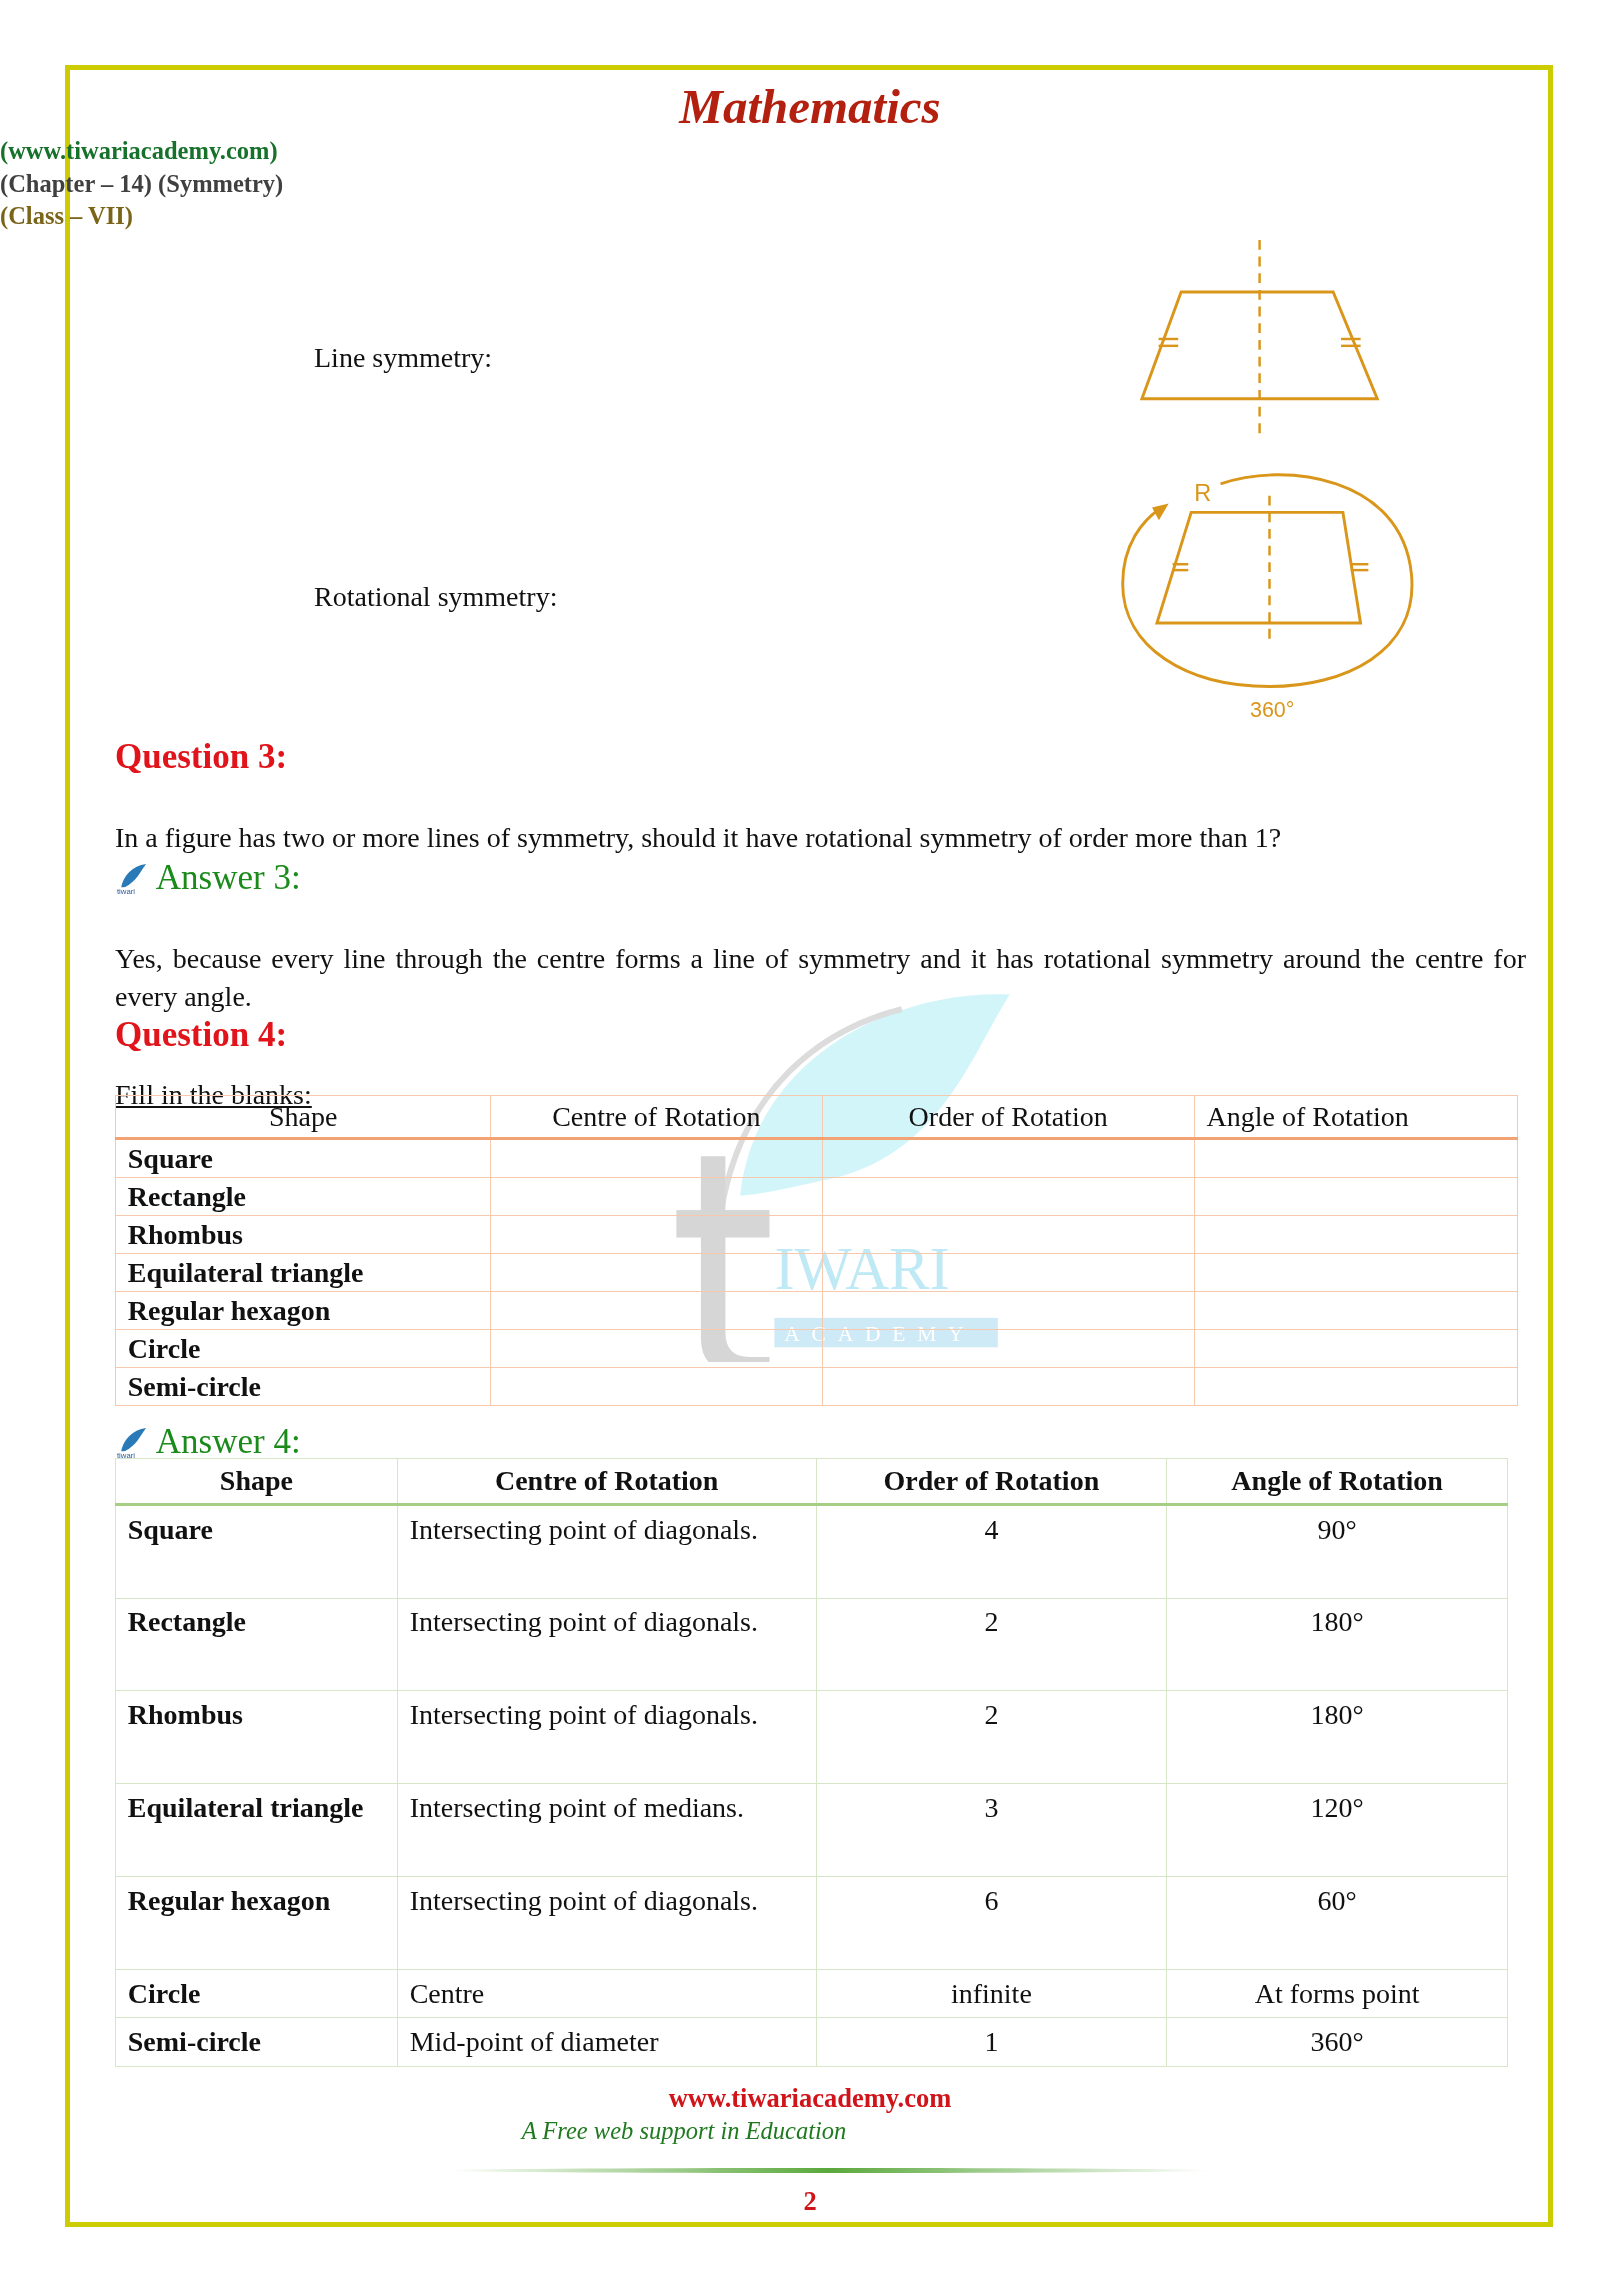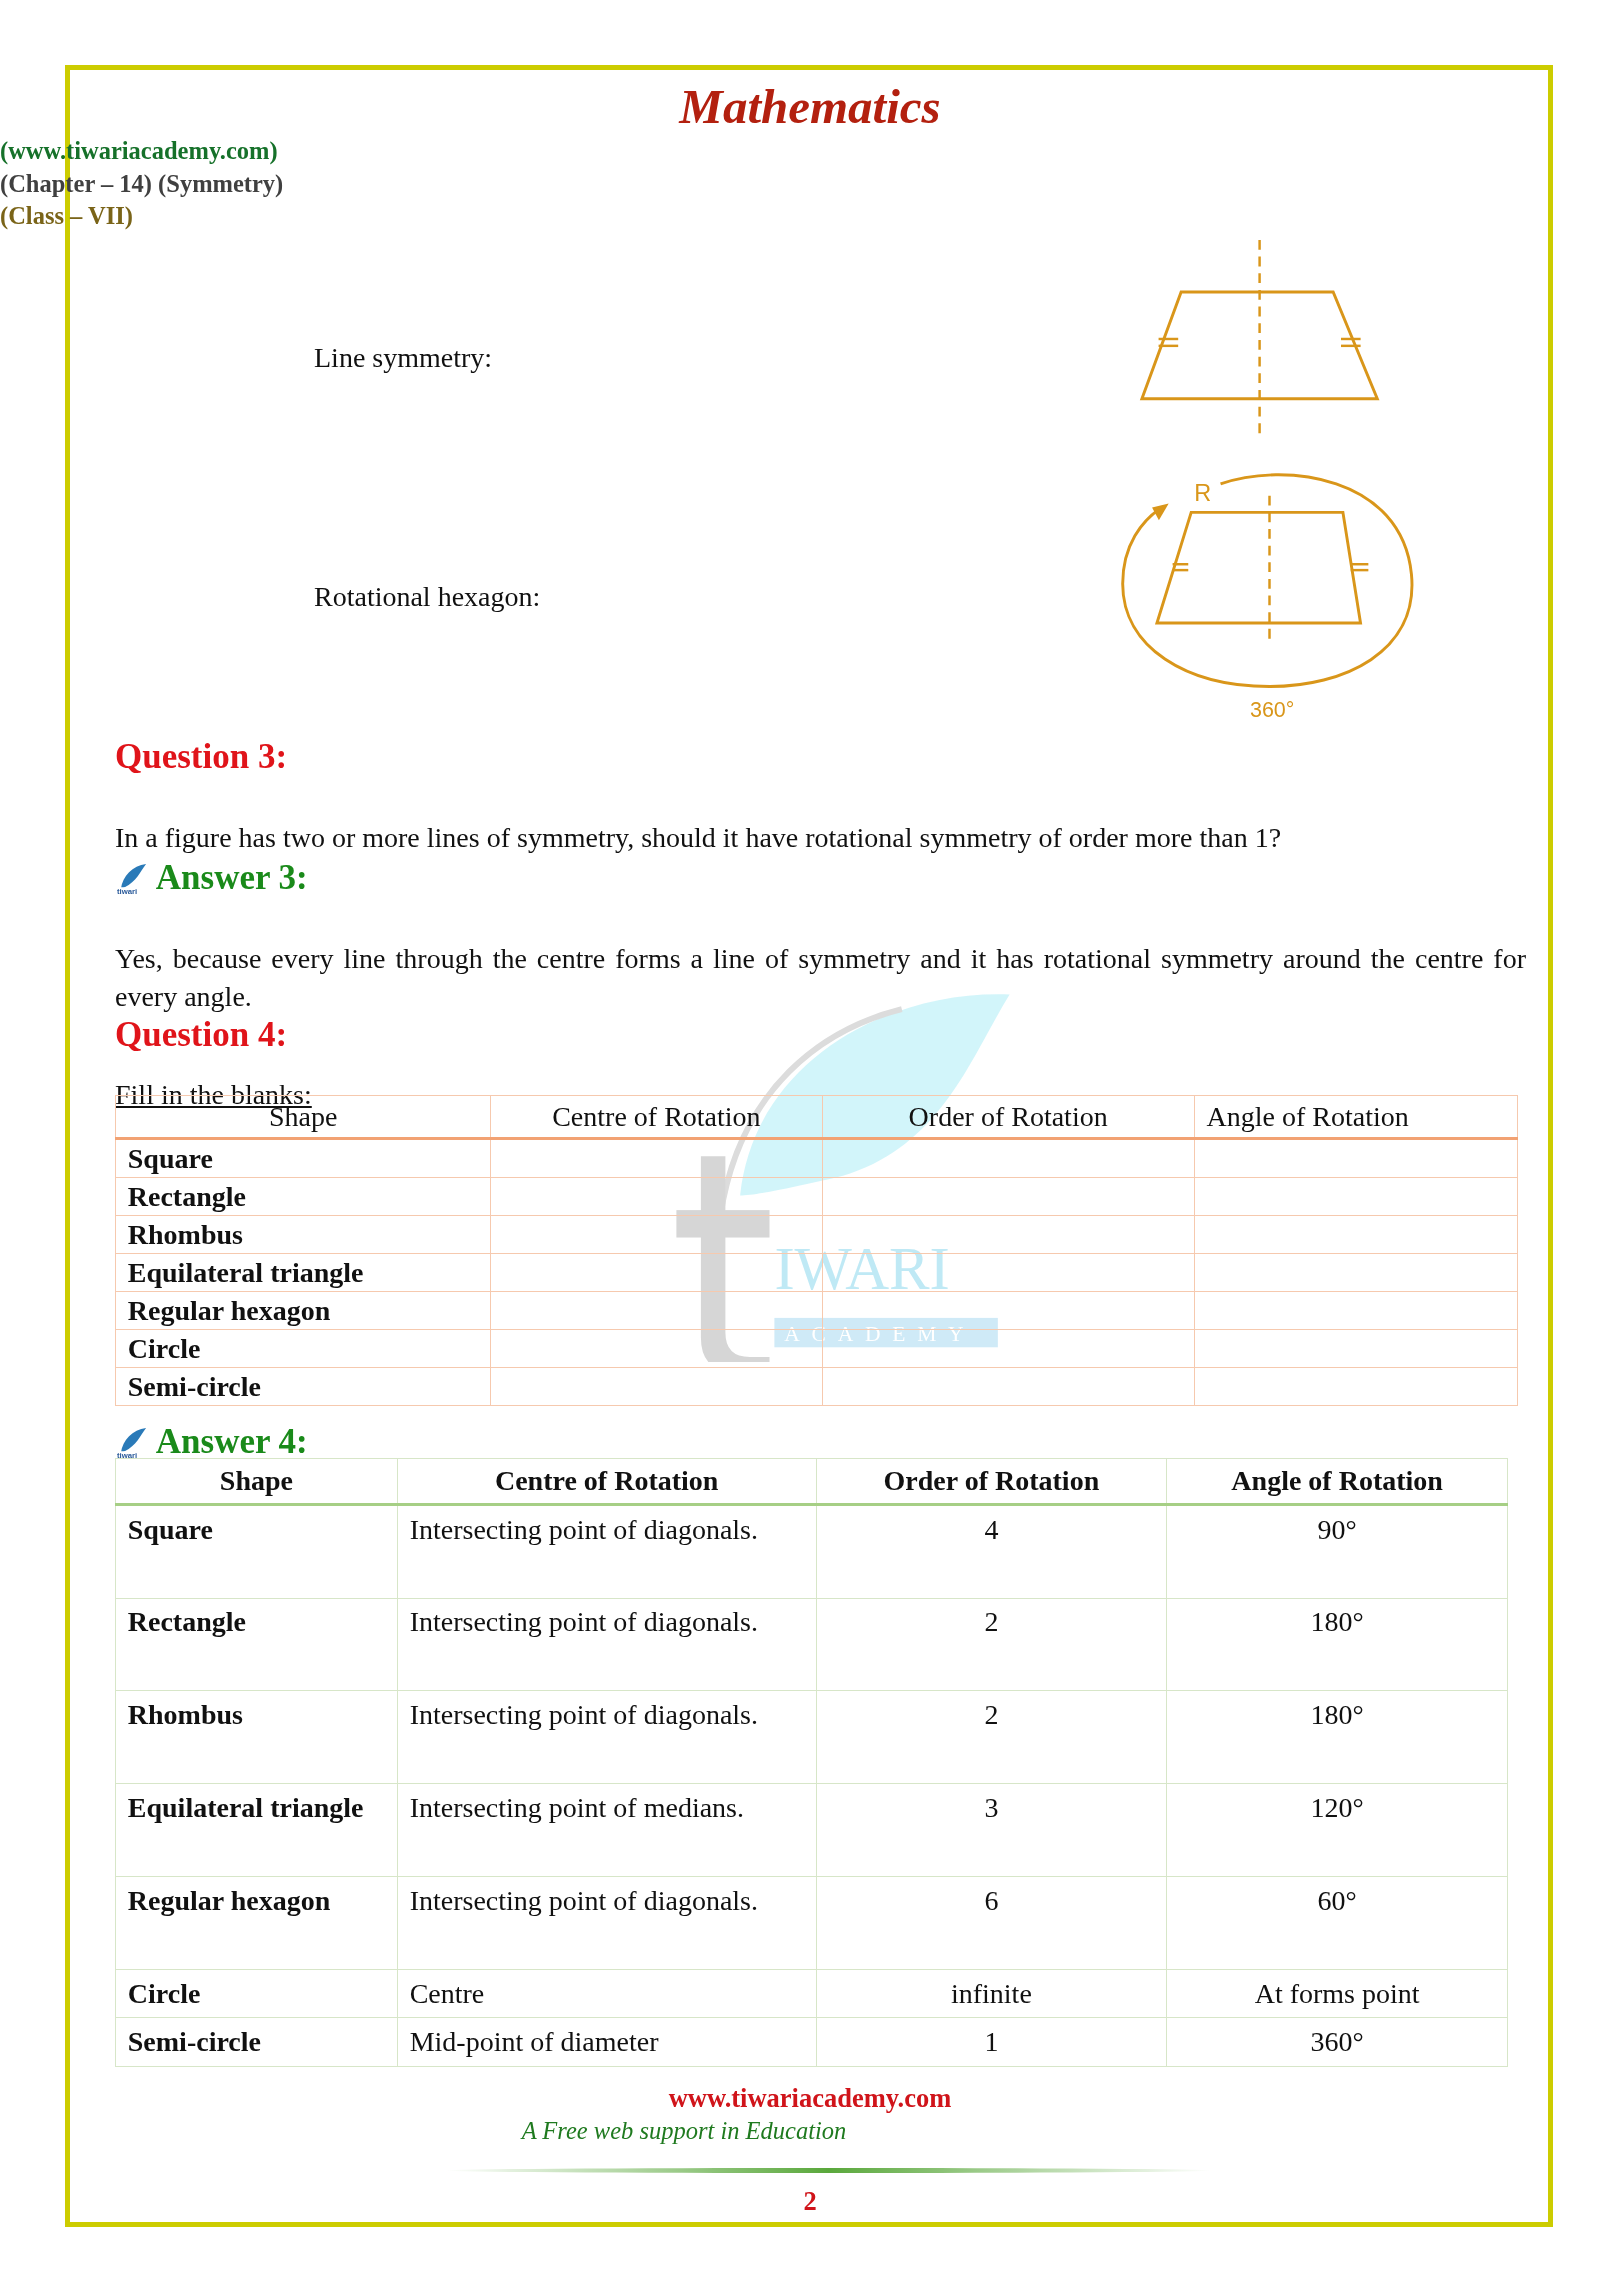--- a/index.html
+++ b/index.html
@@ -12,21 +12,21 @@
                font-family: "Liberation Serif", serif; font-style: italic; font-weight: bold;
                font-size: 49px; color: #b3200f; }
   .hdr-line { left: 0; width: 1620px; text-align: left; font-family: "Liberation Serif", serif;
               font-weight: bold; font-size: 24.5px; }
   .hdr-web { top: 137px; color: #16712a; }
   .hdr-ch { top: 170px; color: #404040; }
   .hdr-cls { top: 202px; color: #7a6418; }
   .label { font-size: 28px; font-family: "Liberation Serif", serif; }
   .q-head { left: 115px; font-family: "Liberation Serif", serif; font-weight: bold;
             font-size: 35px; color: #e0141a; }
-  .a-head { left: 115px; font-family: "Liberation Serif", serif; font-weight: bold;
+  .a-head { left: 115px; font-family: "Liberation Serif", serif; font-weight: normal;
             font-size: 35px; color: #1a8a1a; display: flex; align-items: center; }
   .para { left: 115px; width: 1411px; font-family: "Liberation Serif", serif; font-size: 28px;
           line-height: 38px; text-align: justify; margin-top: 39px; }
   .tiwari-logo { width: 33px; height: 33px; margin-right: 7.8px; }
   table { border-collapse: collapse; font-family: "Liberation Serif", serif; }
   .blank-table { position: absolute; left: 115px; top: 1095px; width: 1403px; }
   .blank-table th, .blank-table td { border: 1.5px solid #f6c9ae; height: 37px; padding: 0 11.8px;
       font-size: 28px; }
   .blank-table th { font-weight: normal; text-align: center; height: 41px;
       border-bottom: 3.9px solid #f2a273; }
@@ -77,21 +77,21 @@
   <div class="abs label" style="left:314px; top:314px;margin-top:28px;">Line symmetry:</div>
   <svg class="abs" style="left:1137px; top:235px;" width="255" height="206" viewBox="0 0 260 210">
     <polygon points="45,58 200,58 245,167 5,167" fill="none" stroke="#d9961a" stroke-width="3"></polygon>
     <line x1="125" y1="5" x2="125" y2="205" stroke="#d9961a" stroke-width="2.5" stroke-dasharray="10,7"></line>
     <line x1="22" y1="106" x2="42" y2="106" stroke="#d9961a" stroke-width="2.5"></line>
     <line x1="22" y1="113" x2="42" y2="113" stroke="#d9961a" stroke-width="2.5"></line>
     <line x1="208" y1="106" x2="228" y2="106" stroke="#d9961a" stroke-width="2.5"></line>
     <line x1="208" y1="113" x2="228" y2="113" stroke="#d9961a" stroke-width="2.5"></line>
   </svg>
 
-  <div class="abs label" style="left:314px; top:581px;">Rotational hexagon:</div>
+  <div class="abs label" style="left:314px; top:581px;">Rotational symmetry:</div>
   <svg class="abs" style="left:1108px; top:466px;" width="323" height="265" viewBox="0 0 330 270">
     <path d="M 115 18 C 180 -5, 300 10, 310 110 C 318 190, 240 225, 165 225 C 80 225, 15 185, 15 120 C 15 80, 35 55, 55 42" fill="none" stroke="#d9961a" stroke-width="3"></path>
     <polygon points="62,38 45,42 52,55" fill="#d9961a"></polygon>
     <polygon points="85,47 240,47 258,160 50,160" fill="none" stroke="#d9961a" stroke-width="3"></polygon>
     <line x1="165" y1="30" x2="165" y2="180" stroke="#d9961a" stroke-width="2.5" stroke-dasharray="10,7"></line>
     <line x1="66" y1="100" x2="82" y2="100" stroke="#d9961a" stroke-width="2.5"></line>
     <line x1="66" y1="106" x2="82" y2="106" stroke="#d9961a" stroke-width="2.5"></line>
     <line x1="248" y1="100" x2="266" y2="100" stroke="#d9961a" stroke-width="2.5"></line>
     <line x1="248" y1="106" x2="266" y2="106" stroke="#d9961a" stroke-width="2.5"></line>
     <text x="88" y="35" font-family="Liberation Sans, sans-serif" font-size="24" fill="#d9961a">R</text>

